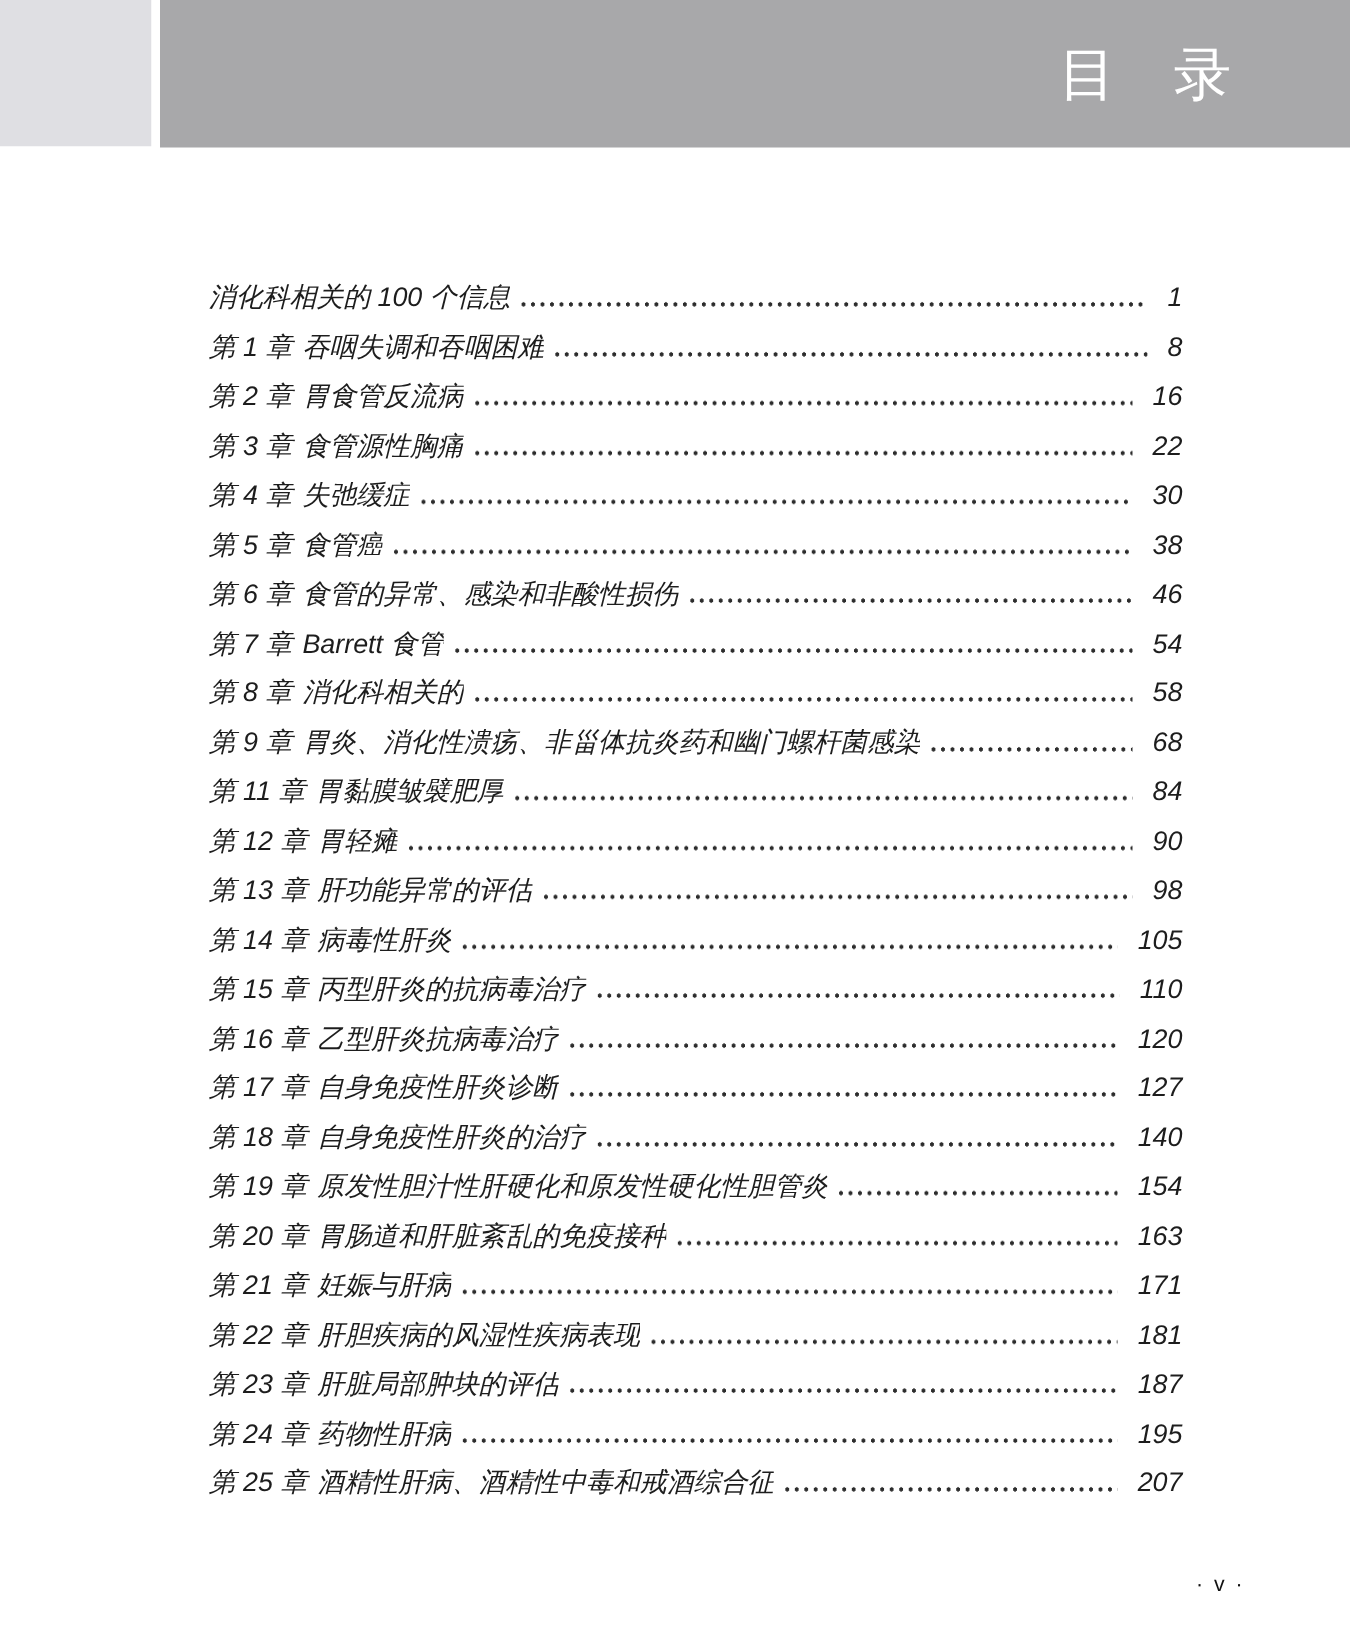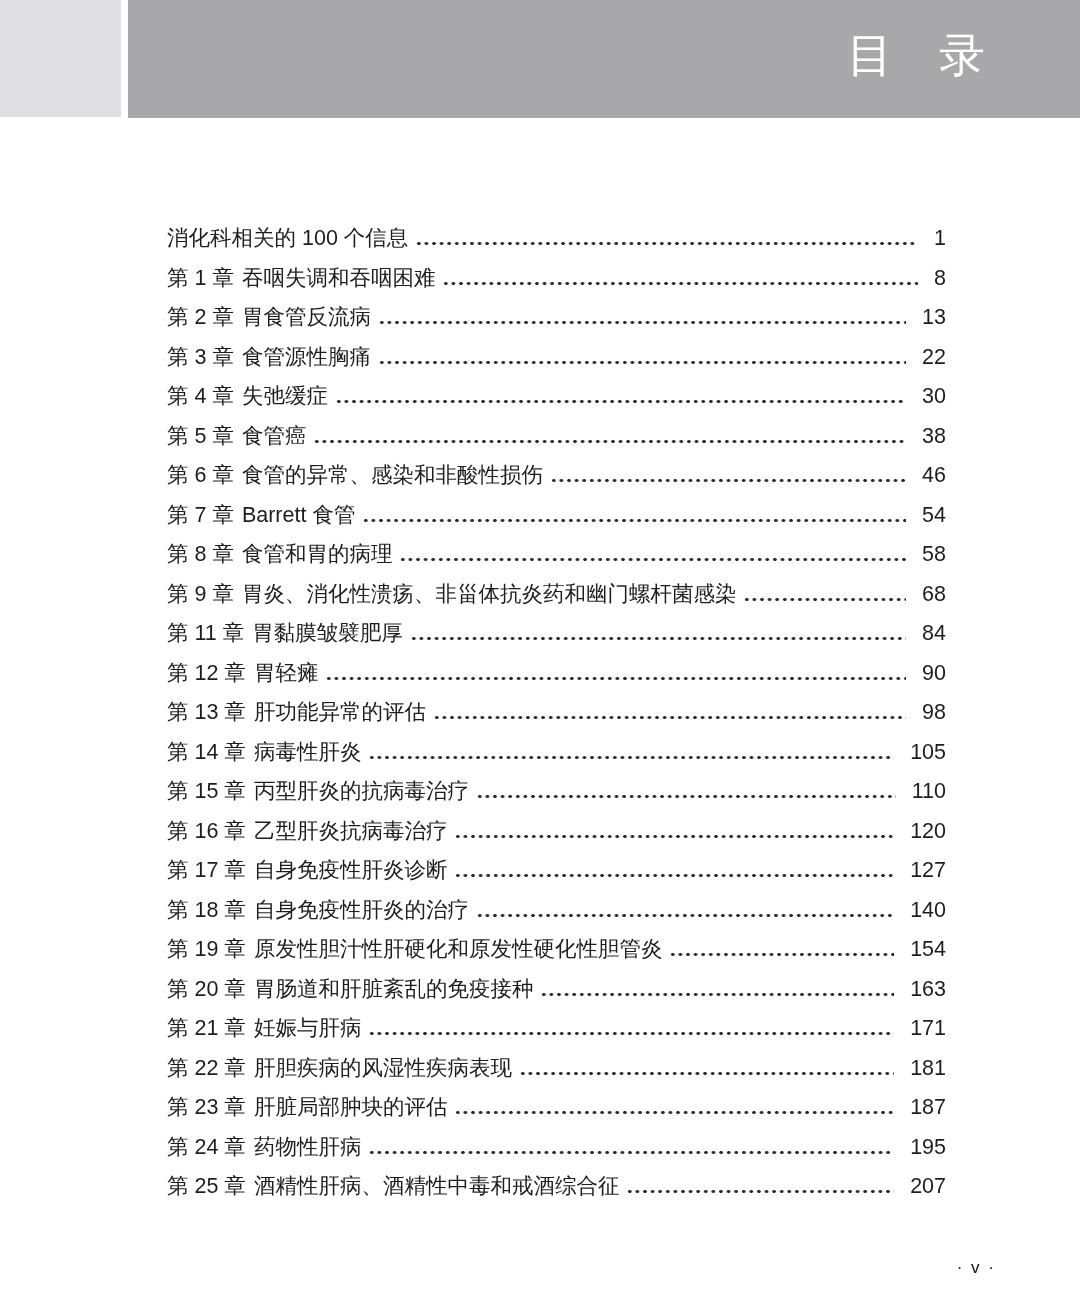--- a/index.html
+++ b/index.html
@@ -17,28 +17,28 @@
     width:121px;height:117px;
     background:#dfdfe3;
   }
   .title-bar{
     position:absolute;top:0;left:128px;right:0;
     height:118px;
     background:#a8a8aa;
   }
   .page-title{
     position:absolute;top:32px;right:95px;
-    font-family:Liberation Mono, monospace;
+    font-family:Liberation Serif, serif;
     font-size:46px;line-height:1.2;
     color:#ffffff;
     white-space:pre;
   }
   
   .toc{
-    position:absolute;left:167px;right:134px;top:219px;
+    position:absolute;left:167px;right:134px;top:219px;font-style:italic;
   }
   .toc-row{
     display:flex;align-items:baseline;
     height:39.5px;line-height:39.5px;
     font-size:21.5px;
     white-space:pre;
   }
   .toc-row .label{flex:0 0 auto;}
   .toc-row .title{flex:0 1 auto;margin-left:8px;overflow:hidden;}
   .toc-row .title.no-label{margin-left:0;}
@@ -72,27 +72,27 @@
   <div>
     <div class="accent-block"></div>
     <div class="title-bar">
       <span class="page-title">目　录</span>
     </div>
   </div>
 
   <div class="toc">
       <div class="toc-row"><span class="label"></span><span class="title no-label">消化科相关的 100 个信息</span><span class="leader"></span><span class="pagenum">1</span></div>
       <div class="toc-row"><span class="label">第 1 章</span><span class="title">吞咽失调和吞咽困难</span><span class="leader"></span><span class="pagenum">8</span></div>
-      <div class="toc-row"><span class="label">第 2 章</span><span class="title">胃食管反流病</span><span class="leader"></span><span class="pagenum">13</span></div>
+      <div class="toc-row"><span class="label">第 2 章</span><span class="title">胃食管反流病</span><span class="leader"></span><span class="pagenum">16</span></div>
       <div class="toc-row"><span class="label">第 3 章</span><span class="title">食管源性胸痛</span><span class="leader"></span><span class="pagenum">22</span></div>
       <div class="toc-row"><span class="label">第 4 章</span><span class="title">失弛缓症</span><span class="leader"></span><span class="pagenum">30</span></div>
       <div class="toc-row"><span class="label">第 5 章</span><span class="title">食管癌</span><span class="leader"></span><span class="pagenum">38</span></div>
       <div class="toc-row"><span class="label">第 6 章</span><span class="title">食管的异常、感染和非酸性损伤</span><span class="leader"></span><span class="pagenum">46</span></div>
       <div class="toc-row"><span class="label">第 7 章</span><span class="title">Barrett 食管</span><span class="leader"></span><span class="pagenum">54</span></div>
-      <div class="toc-row"><span class="label">第 8 章</span><span class="title">食管和胃的病理</span><span class="leader"></span><span class="pagenum">58</span></div>
+      <div class="toc-row"><span class="label">第 8 章</span><span class="title">消化科相关的</span><span class="leader"></span><span class="pagenum">58</span></div>
       <div class="toc-row"><span class="label">第 9 章</span><span class="title">胃炎、消化性溃疡、非甾体抗炎药和幽门螺杆菌感染</span><span class="leader"></span><span class="pagenum">68</span></div>
       <div class="toc-row"><span class="label">第 11 章</span><span class="title">胃黏膜皱襞肥厚</span><span class="leader"></span><span class="pagenum">84</span></div>
       <div class="toc-row"><span class="label">第 12 章</span><span class="title">胃轻瘫</span><span class="leader"></span><span class="pagenum">90</span></div>
       <div class="toc-row"><span class="label">第 13 章</span><span class="title">肝功能异常的评估</span><span class="leader"></span><span class="pagenum">98</span></div>
       <div class="toc-row"><span class="label">第 14 章</span><span class="title">病毒性肝炎</span><span class="leader"></span><span class="pagenum">105</span></div>
       <div class="toc-row"><span class="label">第 15 章</span><span class="title">丙型肝炎的抗病毒治疗</span><span class="leader"></span><span class="pagenum">110</span></div>
       <div class="toc-row"><span class="label">第 16 章</span><span class="title">乙型肝炎抗病毒治疗</span><span class="leader"></span><span class="pagenum">120</span></div>
       <div class="toc-row"><span class="label">第 17 章</span><span class="title">自身免疫性肝炎诊断</span><span class="leader"></span><span class="pagenum">127</span></div>
       <div class="toc-row"><span class="label">第 18 章</span><span class="title">自身免疫性肝炎的治疗</span><span class="leader"></span><span class="pagenum">140</span></div>
       <div class="toc-row"><span class="label">第 19 章</span><span class="title">原发性胆汁性肝硬化和原发性硬化性胆管炎</span><span class="leader"></span><span class="pagenum">154</span></div>

